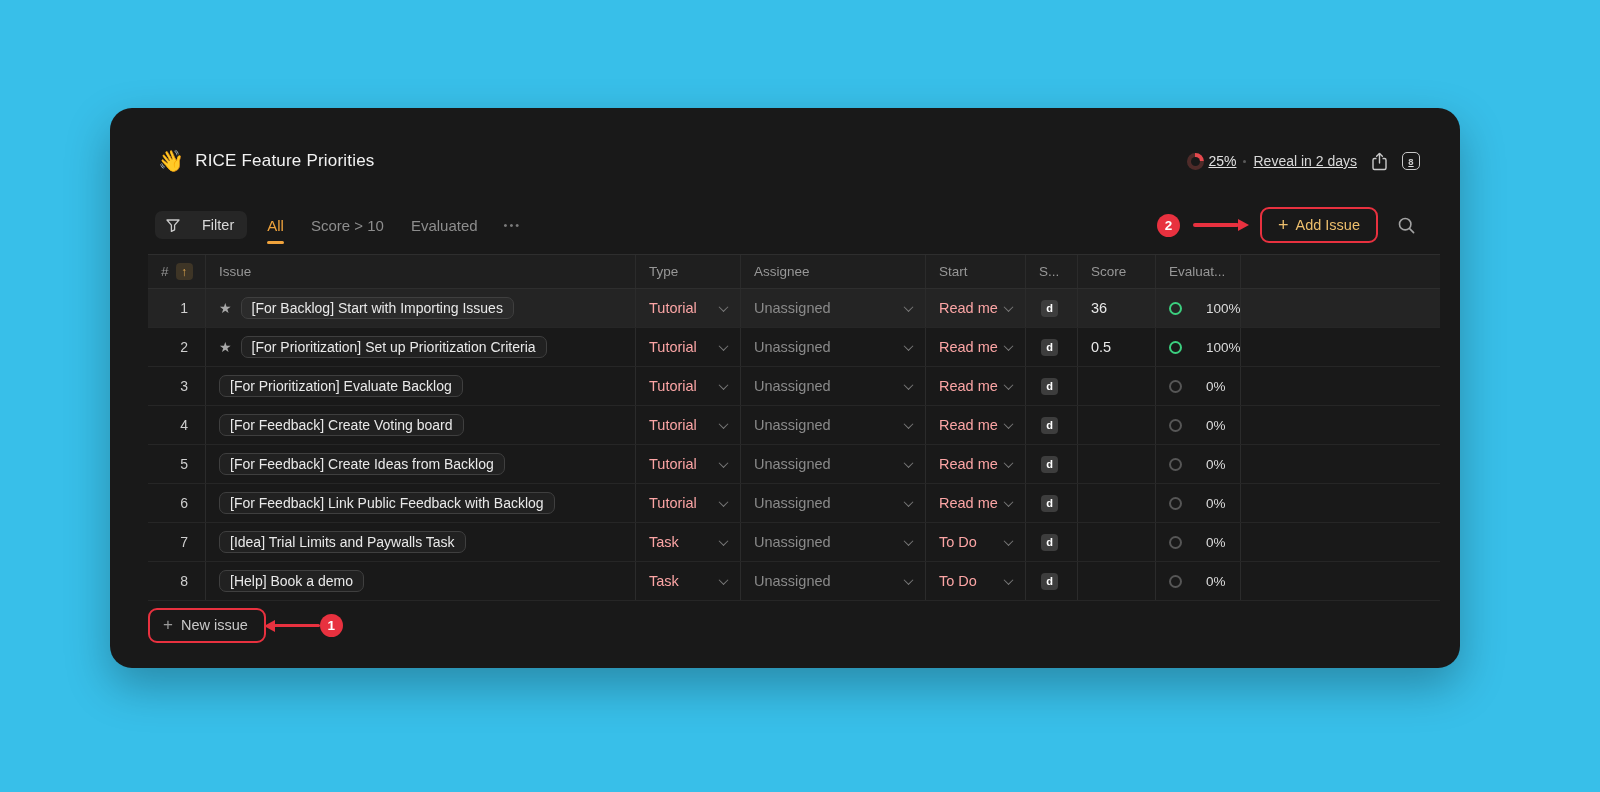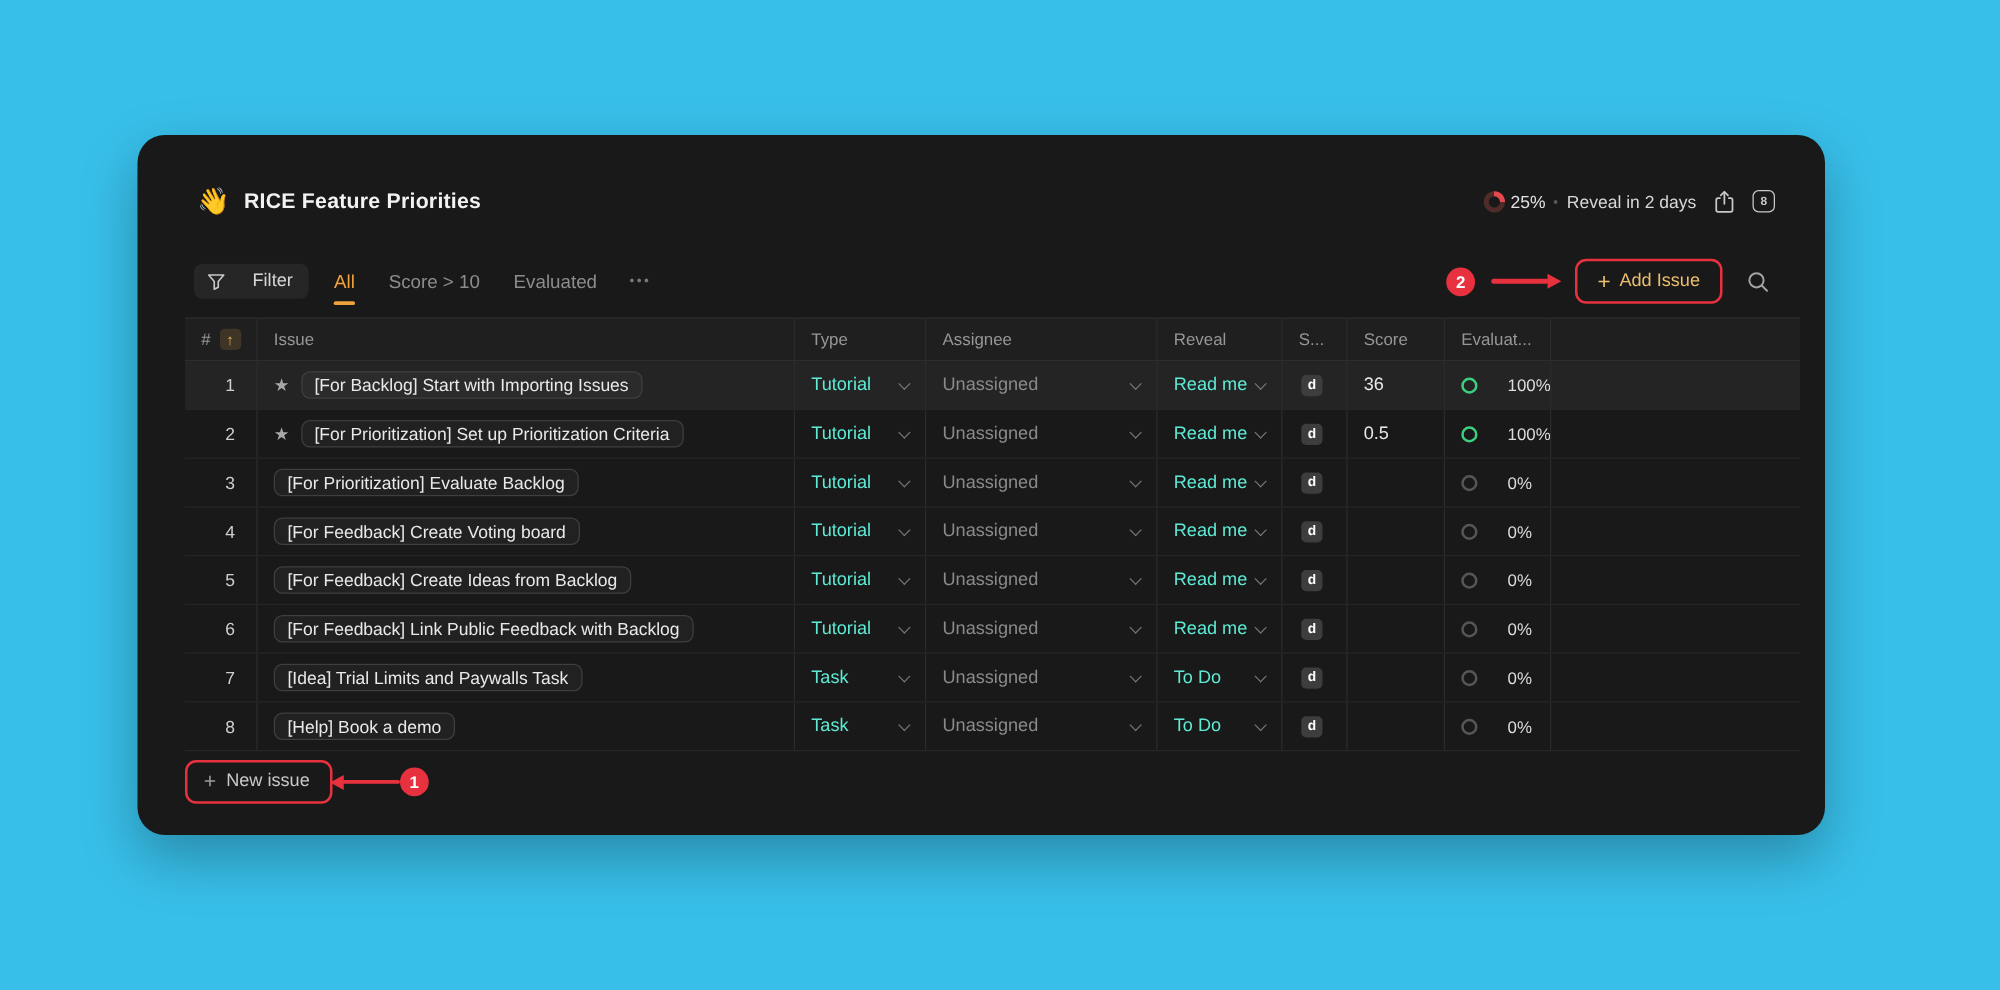--- a/index.html
+++ b/index.html
@@ -13,22 +13,22 @@
   .window {
     position:absolute; left:110px; top:108px; width:1350px; height:560px;
     background:#191919; border-radius:22px;
     box-shadow:0 18px 45px rgba(0,0,0,0.28);
     color:#dddddd;
   }
 
   
   .titlebar { position:absolute; left:48px; right:40px; top:38px; height:30px; display:flex; align-items:center; }
   .titlebar .emoji { font-size:21px; margin-right:11px; }
-  .titlebar .title { font-size:17px; font-weight:700; color:#f2f2f2; letter-spacing:.2px; }
-  .title-right { margin-left:auto; display:flex; align-items:center; gap:4px; font-size:14px; color:#e2e2e2; }
+  .titlebar .title { font-size:17px; font-weight:400; color:#f2f2f2; letter-spacing:.2px; }
+  .title-right { margin-left:auto; display:flex; align-items:center; gap:4px; font-size:14px; color:#e2e2e2;text-decoration:underline; }
   .donut { width:17px; height:17px; border-radius:50%; background:conic-gradient(#e5484d 0 25%, #4f2b29 25% 100%); position:relative; }
   .donut::after { content:''; position:absolute; left:4px; top:4px; width:9px; height:9px; border-radius:50%; background:#191919; }
   .sep-dot { width:3px; height:3px; border-radius:50%; background:#5a5a5a; margin:0 3px; }
   .reveal { color:#d8d8d8; }
   .icon-btn { display:flex; align-items:center; justify-content:center; margin-left:10px; cursor:default; }
   .board-icon { width:18px; height:18px; border:1.6px solid #c9c9c9; border-radius:5px; display:flex; align-items:center; justify-content:center; font-size:9.5px; font-weight:700; color:#c9c9c9; }
 
   
   .toolbar { position:absolute; left:45px; right:44px; top:98px; height:38px; display:flex; align-items:center; }
   .filter-btn { display:flex; align-items:center; gap:22px; background:#262626; border-radius:7px; padding:6px 13px 6px 11px; color:#d8d8d8; font-size:14.5px; }
@@ -59,21 +59,21 @@
   .hcell:not(:first-child), .cell:not(:first-child) { border-left:1px solid #2b2b2b; }
   .sortbox { width:17px; height:17px; border-radius:4px; background:#3e3526; color:#e3a94f; font-size:12px; display:flex; align-items:center; justify-content:center; }
   .trow { height:39px; border-bottom:1px solid #262626; font-size:14.5px; color:#e3e3e3; }
   .trow.hl { background:#242424; }
   .cell { display:flex; align-items:center; height:100%; padding-left:13px; overflow:hidden; white-space:nowrap; }
   .c-num { justify-content:flex-end; padding-right:17px; padding-left:4px; color:#cfcfcf; font-size:14px; }
   .c-name { gap:9px; }
   .star { color:#a8a8a8; font-size:14px; }
   .chip { border:1px solid #3f3f3f; background:rgba(255,255,255,0.035); border-radius:7px; padding:2px 10px; color:#e9e9e9; font-size:14px; }
   .c-type, .c-assignee, .c-status { justify-content:space-between; padding-right:13px; }
-  .val { color:#5eead4; }
+  .val { color:#fca5a5; }
   .val.dim { color:#8a8a8a; }
   .chev { width:7px; height:7px; border-right:1.6px solid #787878; border-bottom:1.6px solid #787878; transform:rotate(45deg) translate(-1px,-1px); flex:none; }
   .c-doc { justify-content:flex-start; padding-left:15px; }
   .docbadge { width:17px; height:17px; border-radius:4px; background:#3d3d3d; color:#ffffff; font-weight:700; font-size:11px; display:flex; align-items:center; justify-content:center; }
   .c-score { padding-right:15px; color:#e9e9e9; }
   .c-eval { gap:24px; color:#dcdcdc; font-size:13.5px; }
   .ring { width:13px; height:13px; border-radius:50%; border:2px solid #565656; flex:none; }
   .ring.done { border:2.5px solid #3ccf7f; }
 
   
@@ -147,21 +147,21 @@
         <div class="hcell">
           <span>Issue</span>
         </div>
         <div class="hcell">
           <span>Type</span>
         </div>
         <div class="hcell">
           <span>Assignee</span>
         </div>
         <div class="hcell">
-          <span>Reveal</span>
+          <span>Start</span>
         </div>
         <div class="hcell">
           <span>S...</span>
         </div>
         <div class="hcell">
           <span>Score</span>
         </div>
         <div class="hcell">
           <span>Evaluat...</span>
         </div>

